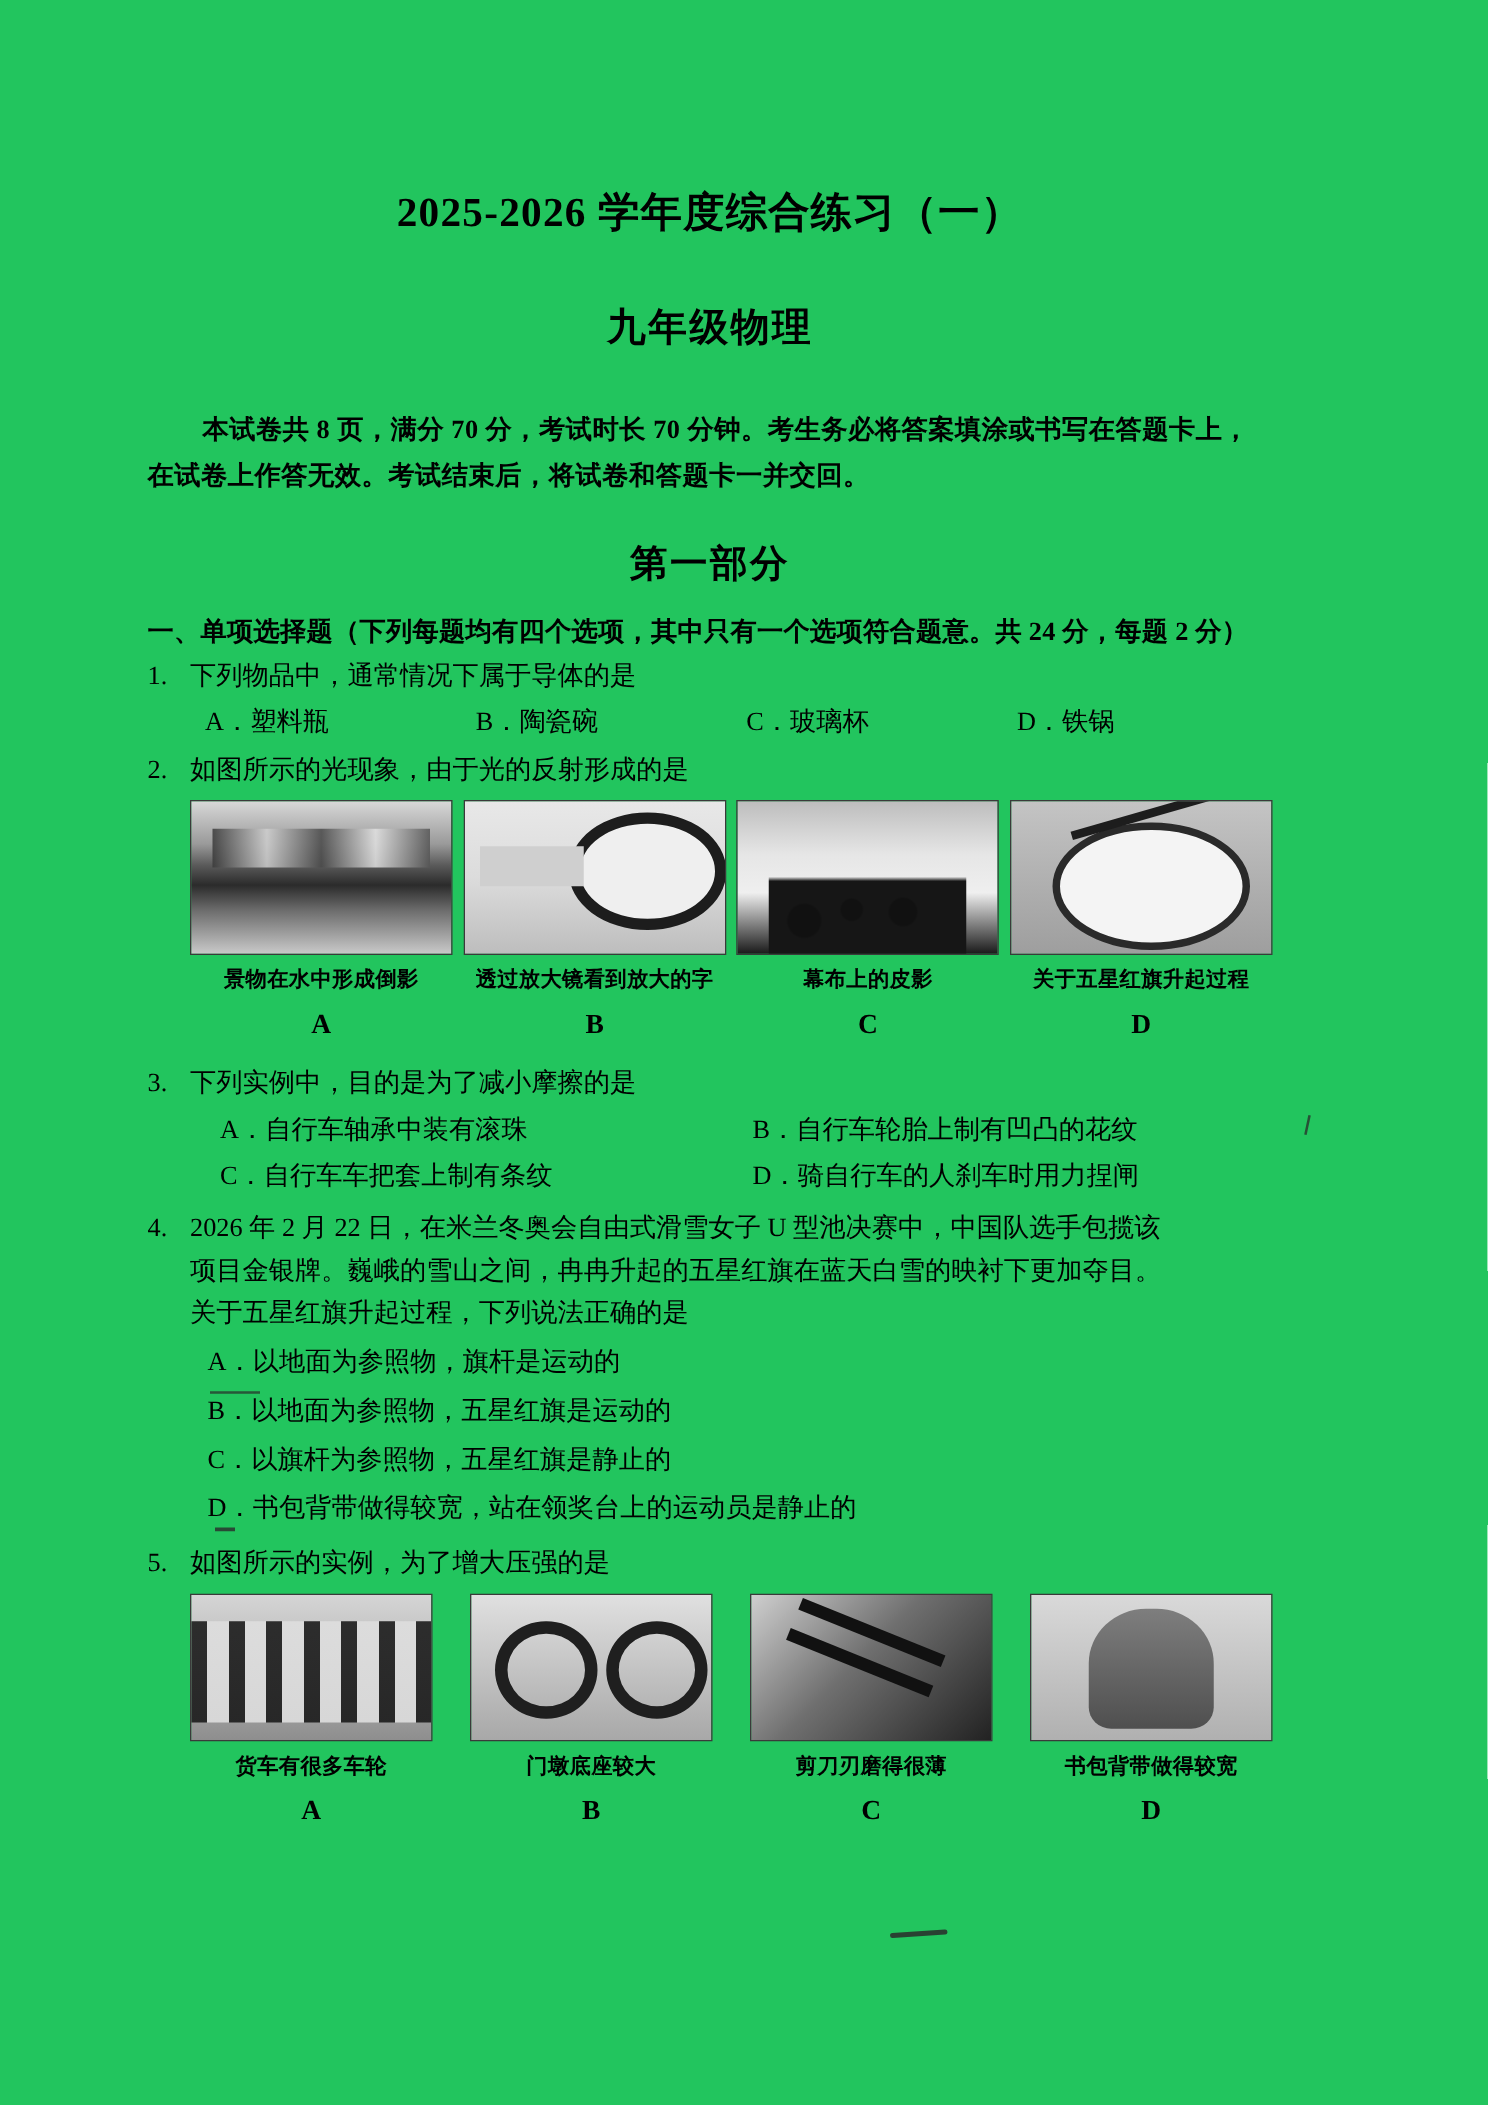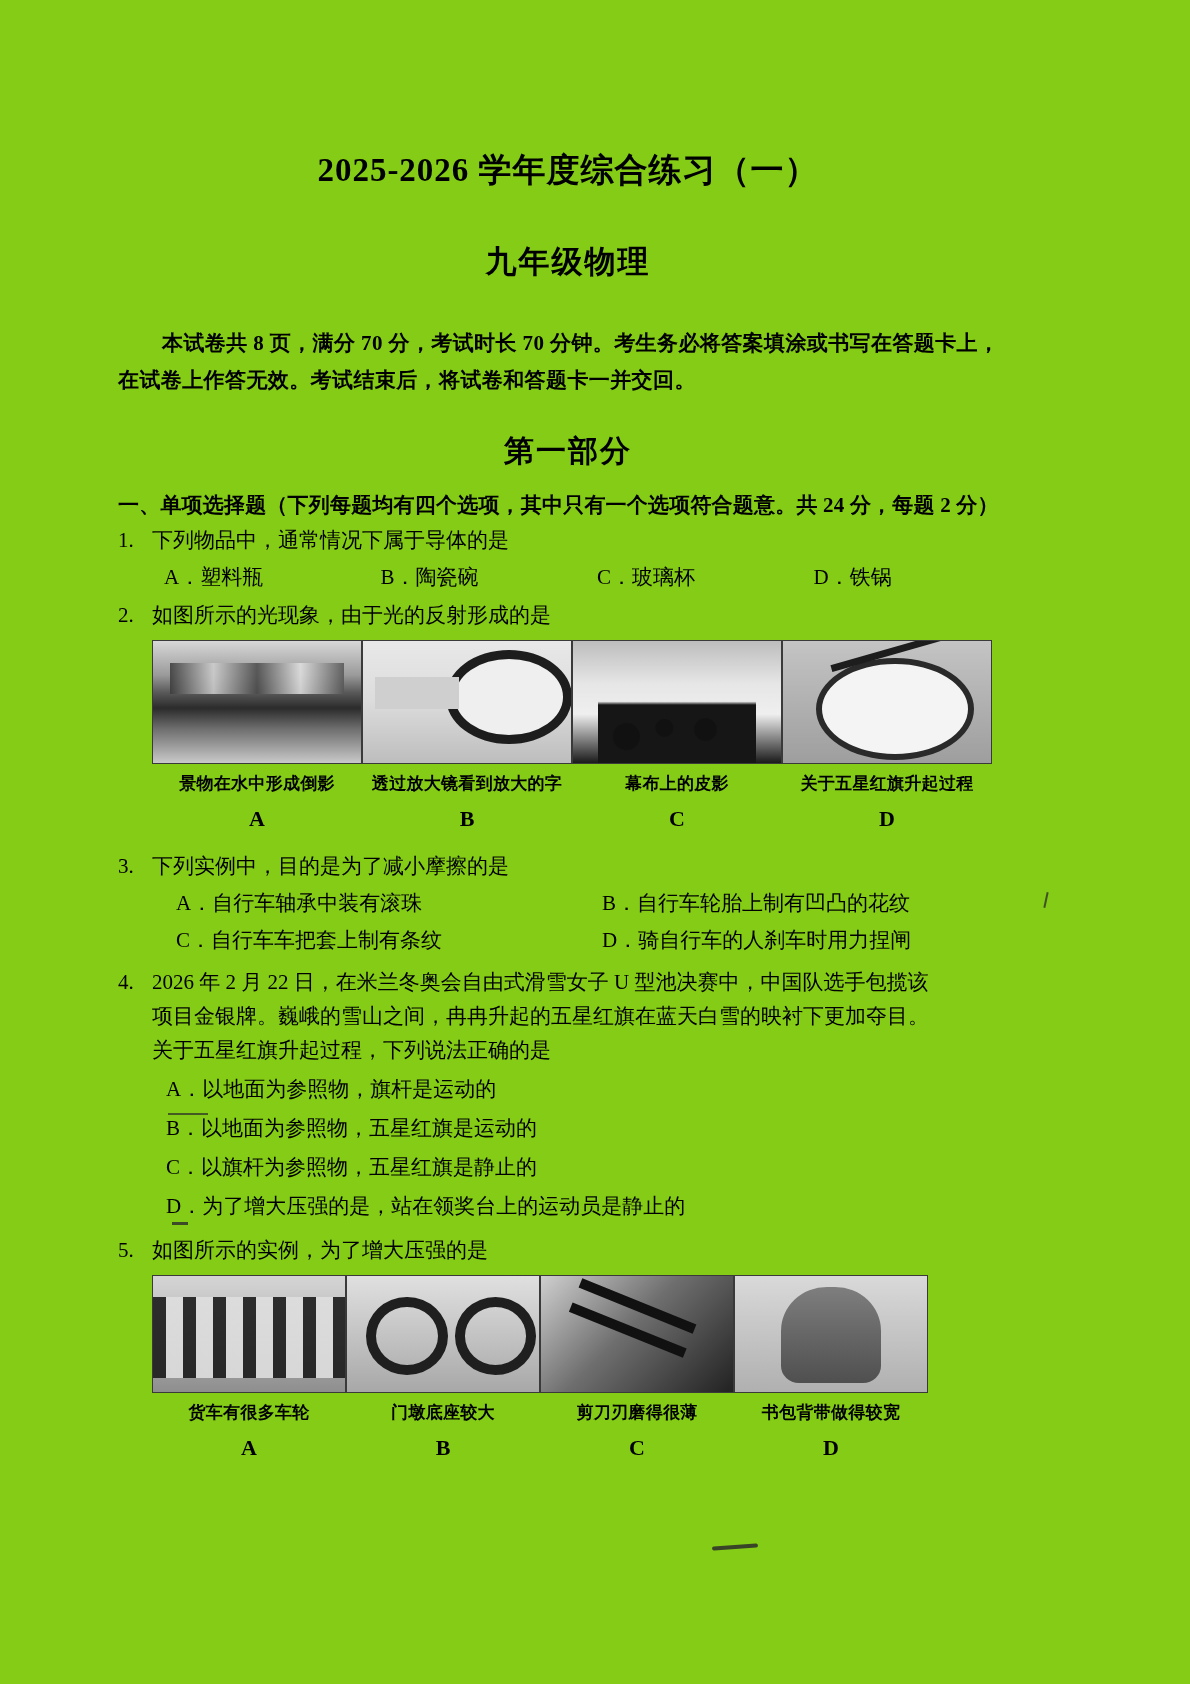--- a/index.html
+++ b/index.html
@@ -12,21 +12,21 @@
     height: 1684px;
     font-family: "Liberation Serif", "DejaVu Serif", serif;
     color: #000000;
     position: relative;
     overflow: hidden;
   }
   .page {
     position: relative;
     width: 1190px;
     height: 1684px;
-    background: #84cc16;
+    background: #22c55e;
     padding: 0;
     box-sizing: border-box;
   }
   .content {
     position: absolute;
     left: 118px;
     top: 0;
     width: 900px;
   }
 
@@ -103,20 +103,21 @@
   .opt-list {
     padding-left: 48px;
   }
   .opt-list div {
     margin-top: 5px;
   }
 
   
   .fig-row {
     display: flex;
+    justify-content: space-between;
     padding-left: 34px;
     margin-top: 8px;
   }
   .fig {
     width: 210px;
     text-align: center;
   }
   .fig-img {
     width: 100%;
     height: 124px;
@@ -257,21 +258,21 @@
       <div class="q-line">
         <div class="q-num">4.</div>
         <div class="q-body">2026 年 2 月 22 日，在米兰冬奥会自由式滑雪女子 U 型池决赛中，中国队选手包揽该</div>
       </div>
       <div class="q-cont">项目金银牌。巍峨的雪山之间，冉冉升起的五星红旗在蓝天白雪的映衬下更加夺目。</div>
       <div class="q-cont">关于五星红旗升起过程，下列说法正确的是</div>
       <div class="opt-list">
         <div>A．以地面为参照物，旗杆是运动的</div>
         <div>B．以地面为参照物，五星红旗是运动的</div>
         <div>C．以旗杆为参照物，五星红旗是静止的</div>
-        <div>D．为了增大压强的是，站在领奖台上的运动员是静止的</div>
+        <div>D．书包背带做得较宽，站在领奖台上的运动员是静止的</div>
       </div>
     </div>
 
     <div class="question" style="margin-top:10px;">
       <div class="q-line">
         <div class="q-num">5.</div>
         <div class="q-body">如图所示的实例，为了增大压强的是</div>
       </div>
       <div class="fig-row fig-row-2" style="padding-left:34px;">
         <div class="fig">

